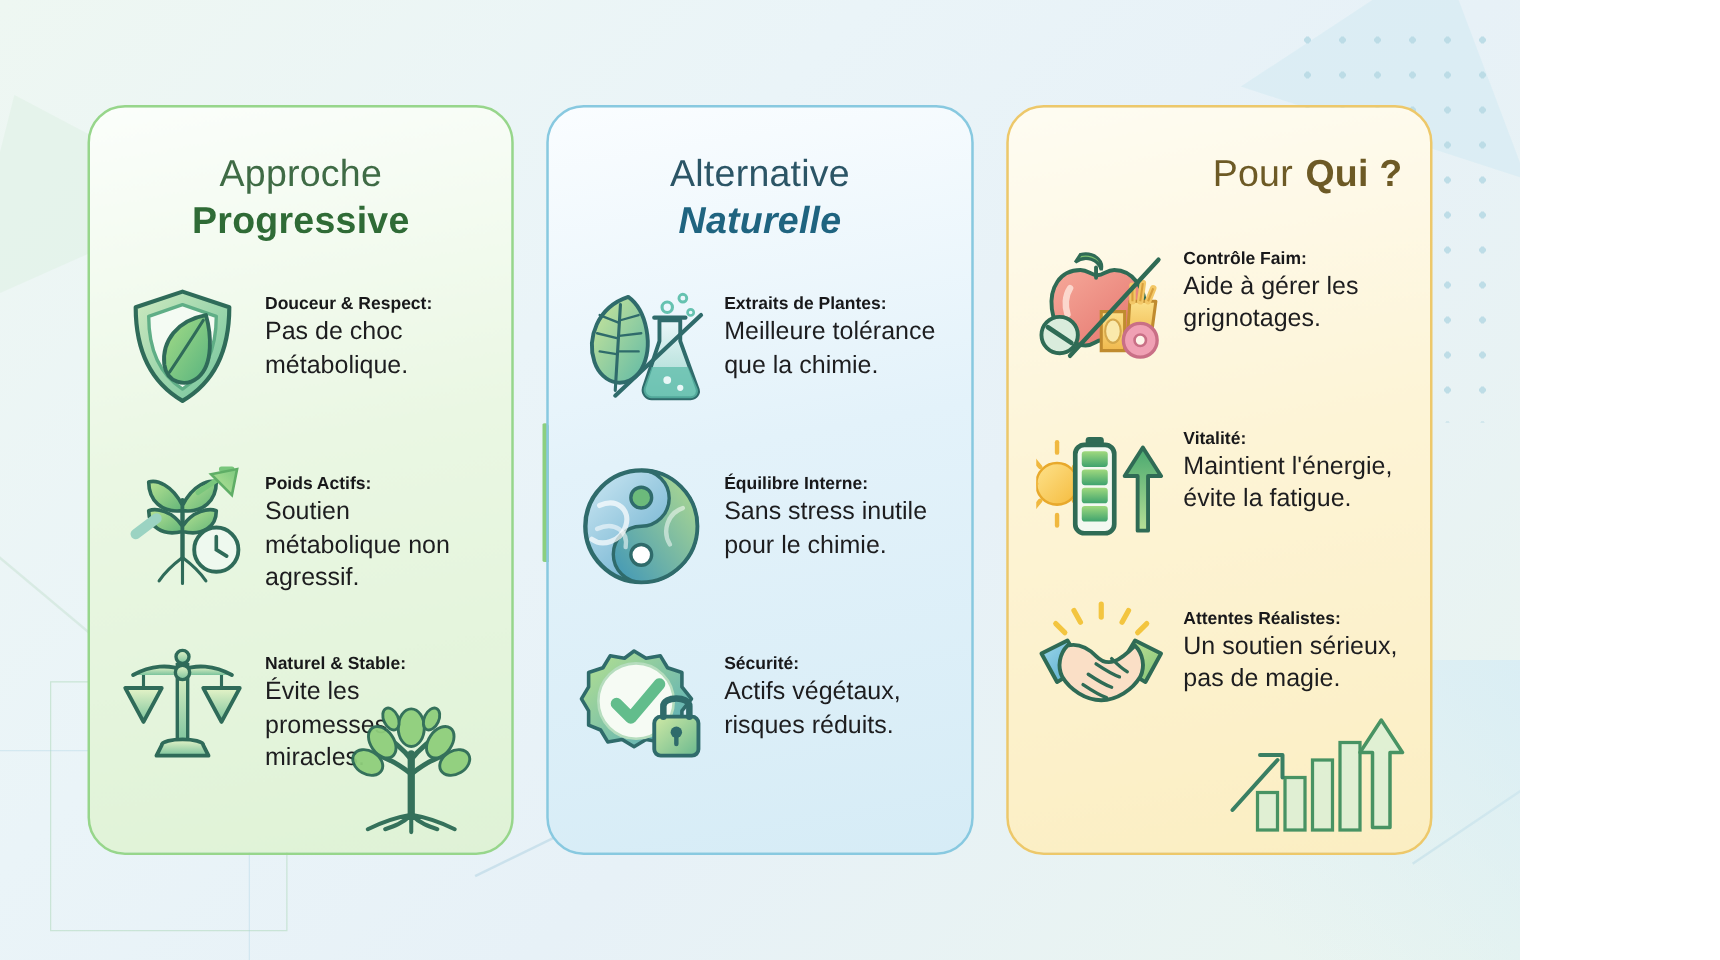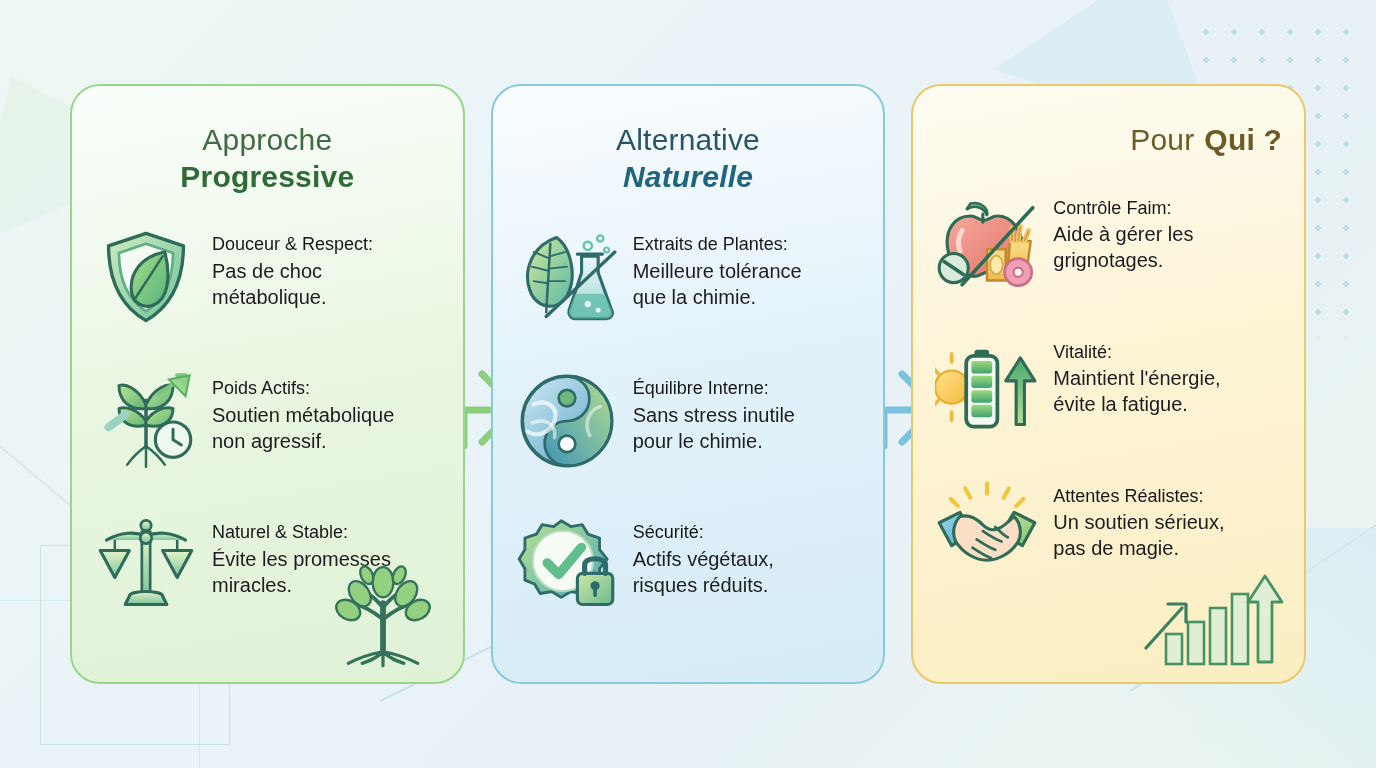--- a/index.html
+++ b/index.html
@@ -3,21 +3,21 @@
 <meta charset="utf-8">
 <style>
   * { box-sizing: border-box; margin: 0; padding: 0; }
   html, body {
     width: 1376px; height: 768px;
     overflow: hidden;
     font-family: "Liberation Sans", sans-serif;
   }
   #stage {
     position: relative;
-    width: 1376px; height: 768px;
+    width: 1216px; height: 768px;
     background: linear-gradient(135deg, #eef7f2 0%, #eaf4f8 35%, #e7f1f7 60%, #eaf5ef 100%);
   }
 
   
   .bg-layer { position: absolute; inset: 0; overflow: hidden; pointer-events: none; }
   .dotgrid {
     position: absolute; top: 18px; right: 14px;
     width: 170px; height: 320px;
     background-image: radial-gradient(#b6d9e4 2.6px, transparent 2.8px);
     background-size: 28px 28px;
@@ -103,21 +103,21 @@
   .panel.amber .t-bold  { color: #6d5a25; }
   .panel.amber .panel-title { display: flex; justify-content: flex-end; gap: 10px; }
   .panel.amber .t-light, .panel.amber .t-bold { display: inline; }
 
   .items { display: flex; flex-direction: column; gap: 26px; }
   .item { display: flex; align-items: flex-start; gap: 14px; min-height: 118px; }
   .item-icon { flex: 0 0 104px; width: 104px; height: 104px; }
   .item-icon svg { width: 100%; height: 100%; display: block; }
   .item-text { padding-top: 8px; }
   .item-title {
-    font-size: 18px; font-weight: 400; color: #18181a;
+    font-size: 14px; font-weight: 700; color: #18181a;
     line-height: 1.3; margin-bottom: 1px;
   }
   .item-desc {
     font-size: 20px; font-weight: 400; color: #1d1d1f;
     line-height: 1.32; max-width: 205px;
   }
 
   
   .panel-art { position: absolute; pointer-events: none; }
   .panel-art.tree { right: 22px; bottom: 14px; width: 116px; height: 116px; opacity: .95; }

